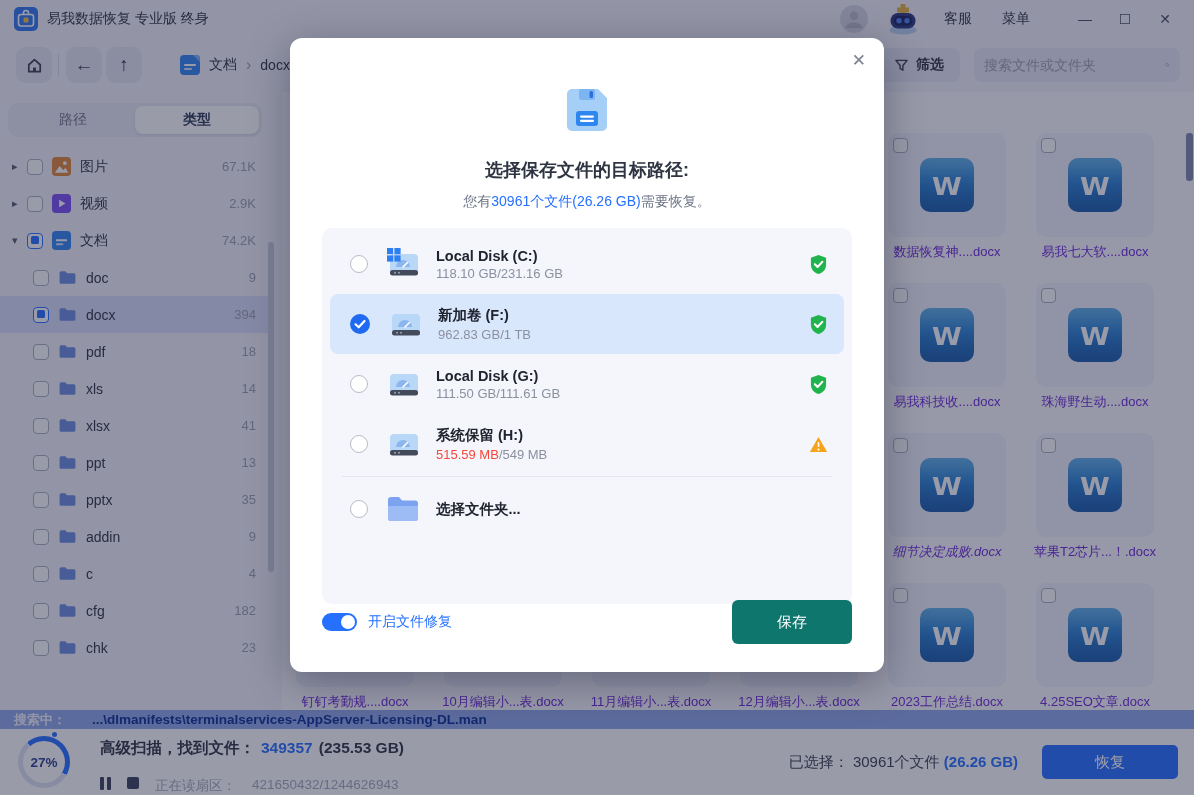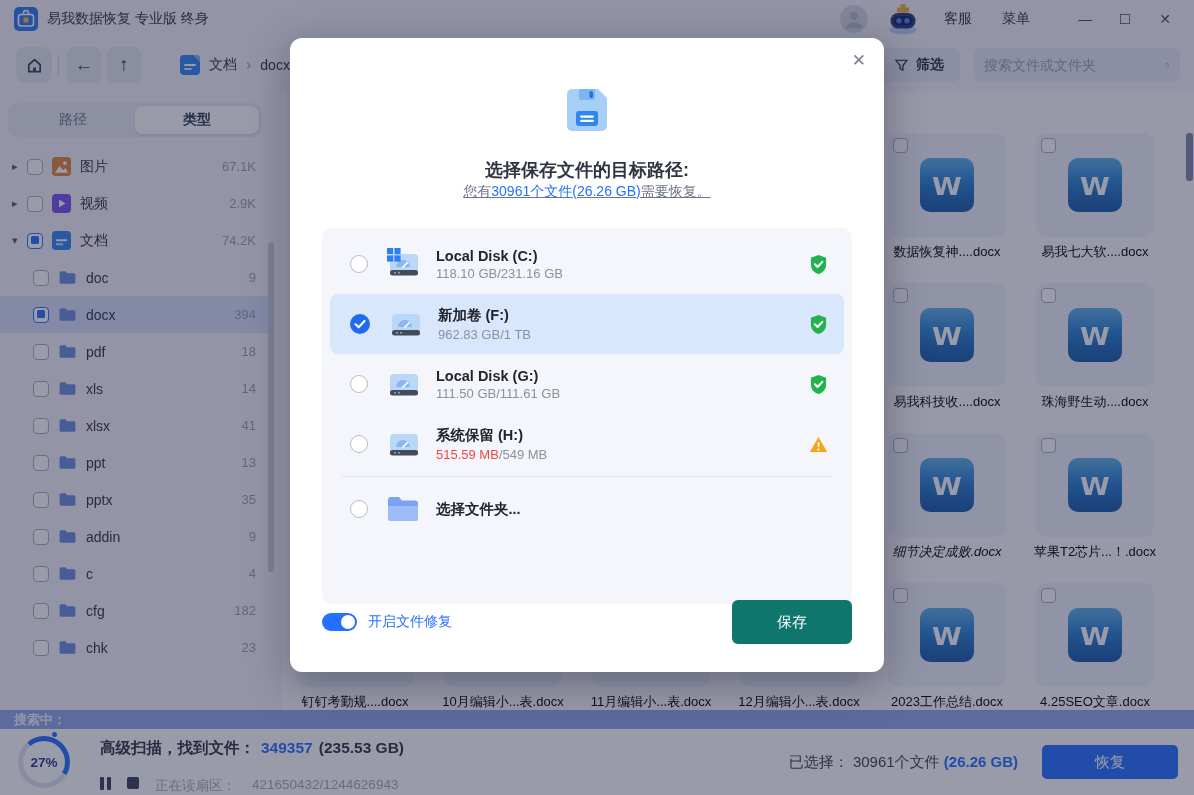--- a/index.html
+++ b/index.html
@@ -50,21 +50,21 @@
   .side-scroll { position:absolute; left:268px; top:150px; width:6px; height:330px; border-radius:3px; background:#c9cedd; }
 
   
   .main-area { position:absolute; left:282px; top:92px; right:0; height:618px; background:#fbfcfe; }
   .file-card { position:absolute; width:118px; height:104px; background:#eff2f9; border-radius:10px; }
   .card-check { position:absolute; left:5px; top:5px; width:15px; height:15px; border:1.5px solid #a9afc0; border-radius:4px; background:#fff; }
   .word-ic { position:absolute; left:32px; top:25px; width:54px; height:54px; border-radius:10px;
      background:linear-gradient(180deg,#5cb0e9 0%,#4aa0e0 18%,#2f88d6 38%,#2478c9 55%,#1d67b5 78%,#185ca8 100%);
      display:flex; align-items:center; justify-content:center; }
   .word-ic span { color:#fff; font-weight:bold; font-size:27px; font-family:"DejaVu Sans",sans-serif; transform:scaleY(.95); }
-  .card-label { position:absolute; width:150px; text-align:center; font-size:13px; color:#000000; white-space:nowrap; overflow:hidden; }
+  .card-label { position:absolute; width:150px; text-align:center; font-size:13px; color:#6d28d9; white-space:nowrap; overflow:hidden; }
   .main-scroll { position:absolute; right:1px; top:133px; width:7px; height:48px; border-radius:3px; background:#7f88ac; }
 
   
   .search-strip { position:absolute; left:0; top:710px; right:0; height:19px; background:#8fa8e9; display:flex; align-items:center; padding-left:14px; }
   .ss-label { font-size:13px; color:#f2f5fd; font-weight:bold; margin-right:26px; }
   .ss-path { font-size:13.5px; color:#0a2f94; font-weight:bold; }
   .status-bar { position:absolute; left:0; top:729px; right:0; height:66px; background:#ffffff; }
   .progress-ring { position:absolute; left:18px; top:7px; width:52px; height:52px; border-radius:50%;
      background:conic-gradient(from 320deg,#2570ff 0 160deg,#dde4f2 160deg 360deg);
      display:flex; align-items:center; justify-content:center; }
@@ -85,21 +85,21 @@
   .recover-btn { width:136px; height:34px; background:#2570ff; border-radius:5px; color:#fff; font-size:15px; display:flex; align-items:center; justify-content:center; }
 
   
   .dim { position:absolute; inset:0; background:rgba(30,34,64,.45); z-index:40; }
 
   
   .modal { position:absolute; left:290px; top:38px; width:594px; height:634px; background:#fff; border-radius:12px; z-index:50; box-shadow:0 10px 40px rgba(10,15,40,.35); }
   .modal-close { position:absolute; top:12px; right:18px; font-size:17px; color:#7d8292; }
   .floppy { display:block; margin:44px auto 0; width:56px; height:56px; }
   .modal-title { margin-top:20px; text-align:center; font-size:18px; font-weight:bold; color:#2f3442; }
-  .modal-sub { margin-top:1px; text-align:center; font-size:14px; color:#6d7487;text-decoration:underline; }
+  .modal-sub { margin-top:11px; text-align:center; font-size:14px; color:#6d7487; }
   .modal-sub .hl { color:#2570ff; }
   .drive-list { position:absolute; left:32px; right:32px; top:190px; height:376px; background:#f4f6fb; border-radius:10px; padding:6px 8px; }
   .drive-row { height:60px; display:flex; align-items:center; padding:0 16px 0 20px; border-radius:8px; }
   .drive-row.selected { background:#d9e7fc; }
   .radio { width:18px; height:18px; border:1.5px solid #b6bcc8; border-radius:50%; background:#fff; flex:0 0 auto; }
   .radio-on { width:20px; height:20px; flex:0 0 auto; }
   .drive-ic { width:36px; height:34px; margin:0 15px 0 17px; flex:0 0 auto; }
   .drive-ic svg, .radio-on svg { width:100%; height:100%; display:block; }
   .drive-texts { display:flex; flex-direction:column; gap:2px; }
   .drive-name { font-size:14.5px; font-weight:bold; color:#20242f; }
@@ -430,20 +430,21 @@
         <div class="word-ic">
           <span>W</span>
         </div>
       </div>
       <div class="card-label" style="left: 738px; top: 601px;">4.25SEO文章.docx</div>
     </div>
   <div class="main-scroll"></div>
 
   <div class="search-strip">
     <span class="ss-label">搜索中：</span>
+    <span class="ss-path">...\dlmanifests\terminalservices-AppServer-Licensing-DL.man</span>
   </div>
 
   <div class="status-bar">
     <div class="progress-ring">
       <span class="pct">27%</span>
     </div>
     <div class="progress-dot"></div>
     <div class="scan-block">
       <div class="scan-line1">
         <span>高级扫描，找到文件：</span>

